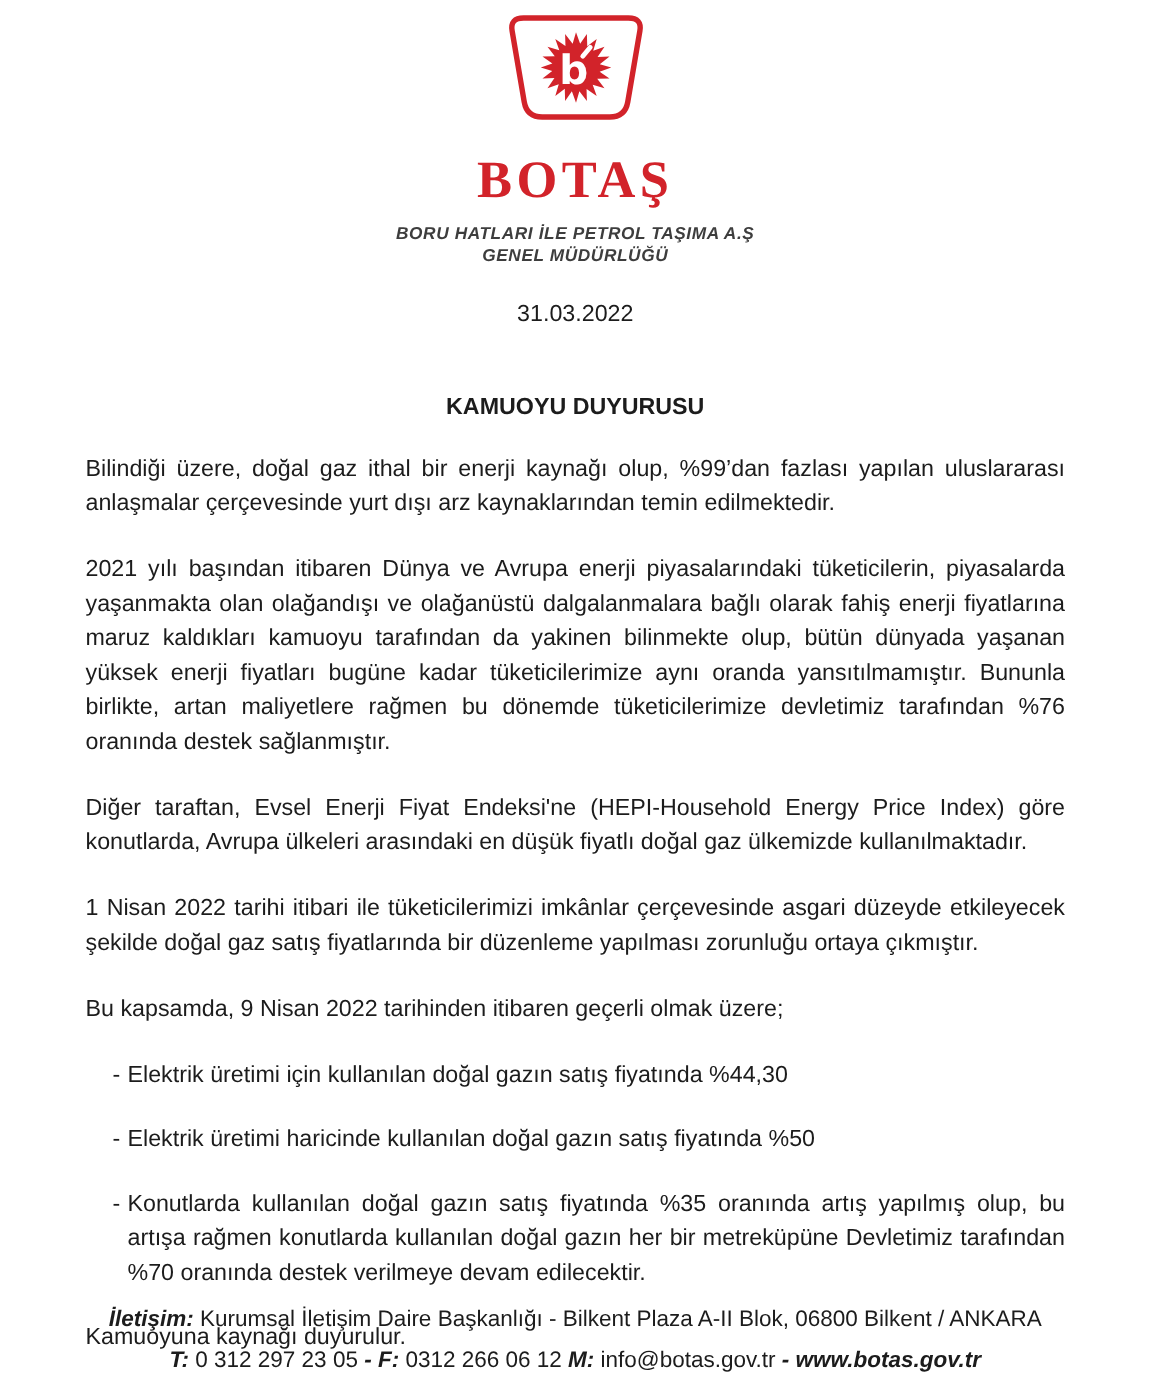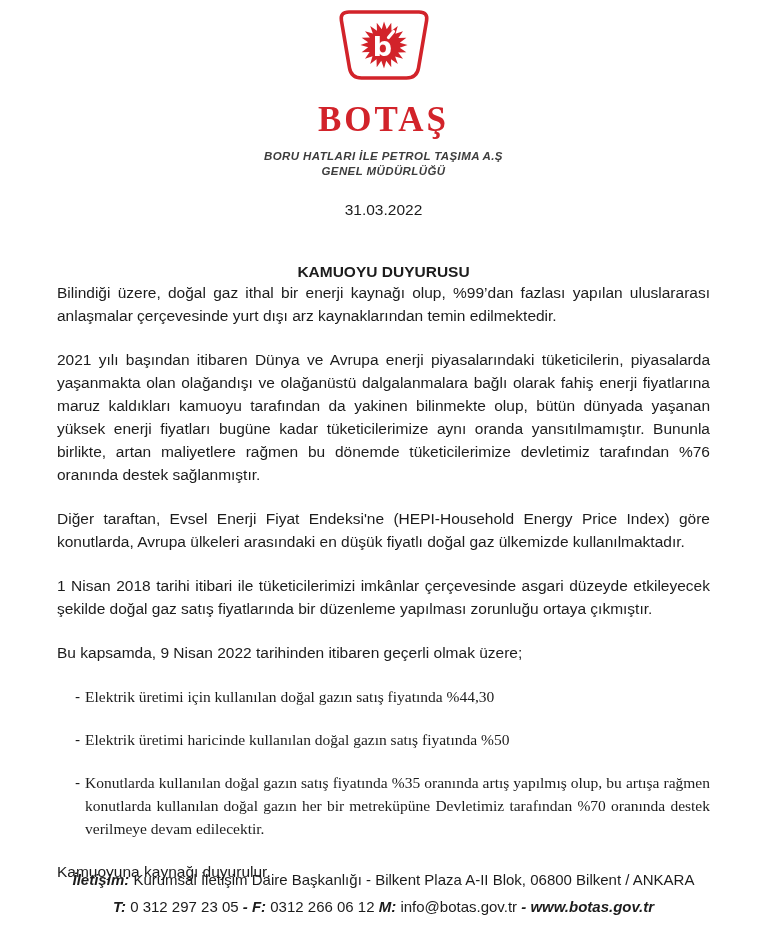--- a/index.html
+++ b/index.html
@@ -46,36 +46,36 @@
     margin-top: 22px;
   }
   
   .doc-title {
     text-align: center;
     font-weight: 700;
     font-size: 15.5px;
     margin-top: 44px;
   }
   
-  .body-text { }
+  .body-text { margin-top: 20px; }
   .para {
     font-size: 15.5px;
     line-height: 23px;
     text-align: justify;
     margin-bottom: 21px;
   }
   .bullet-list { padding-left: 18px; margin-top: 1px; }
   .bullet-item {
     display: flex;
     font-size: 15.5px;
     line-height: 23px;
     margin-bottom: 20px;
   }
   .bullet-item .dash { flex: 0 0 10px; }
-  .bullet-item .bullet-text { flex: 1; text-align: justify; font-family: Liberation Serif, serif; }
+  .bullet-item .bullet-text { flex: 1; text-align: justify; }
   .closing {
     font-size: 15.5px;
     line-height: 23px;
     margin-top: 1px;
   }
   
   .footer {
     position: absolute;
     left: 0;
     right: 0;
@@ -111,21 +111,21 @@
   </div>
 
   <div class="date-row">31.03.2022</div>
 
   <div class="doc-title">KAMUOYU DUYURUSU</div>
 
   <div class="body-text">
     <p class="para">Bilindiği üzere, doğal gaz ithal bir enerji kaynağı olup, %99’dan fazlası yapılan uluslararası anlaşmalar çerçevesinde yurt dışı arz kaynaklarından temin edilmektedir.</p>
     <p class="para">2021 yılı başından itibaren Dünya ve Avrupa enerji piyasalarındaki tüketicilerin, piyasalarda yaşanmakta olan olağandışı ve olağanüstü dalgalanmalara bağlı olarak fahiş enerji fiyatlarına maruz kaldıkları kamuoyu tarafından da yakinen bilinmekte olup, bütün dünyada yaşanan yüksek enerji fiyatları bugüne kadar tüketicilerimize aynı oranda yansıtılmamıştır. Bununla birlikte, artan maliyetlere rağmen bu dönemde tüketicilerimize devletimiz tarafından %76 oranında destek sağlanmıştır.</p>
     <p class="para">Diğer taraftan, Evsel Enerji Fiyat Endeksi'ne (HEPI-Household Energy Price Index) göre konutlarda, Avrupa ülkeleri arasındaki en düşük fiyatlı doğal gaz ülkemizde kullanılmaktadır.</p>
-    <p class="para">1 Nisan 2018 tarihi itibari ile tüketicilerimizi imkânlar çerçevesinde asgari düzeyde etkileyecek şekilde doğal gaz satış fiyatlarında bir düzenleme yapılması zorunluğu ortaya çıkmıştır.</p>
+    <p class="para">1 Nisan 2022 tarihi itibari ile tüketicilerimizi imkânlar çerçevesinde asgari düzeyde etkileyecek şekilde doğal gaz satış fiyatlarında bir düzenleme yapılması zorunluğu ortaya çıkmıştır.</p>
     <p class="para">Bu kapsamda, 9 Nisan 2022 tarihinden itibaren geçerli olmak üzere;</p>
 
     <div class="bullet-list">
       <div class="bullet-item">
         <span class="dash">-</span>
         <span class="bullet-text">Elektrik üretimi için kullanılan doğal gazın satış fiyatında %44,30</span>
       </div>
       <div class="bullet-item">
         <span class="dash">-</span>
         <span class="bullet-text">Elektrik üretimi haricinde kullanılan doğal gazın satış fiyatında %50</span>

